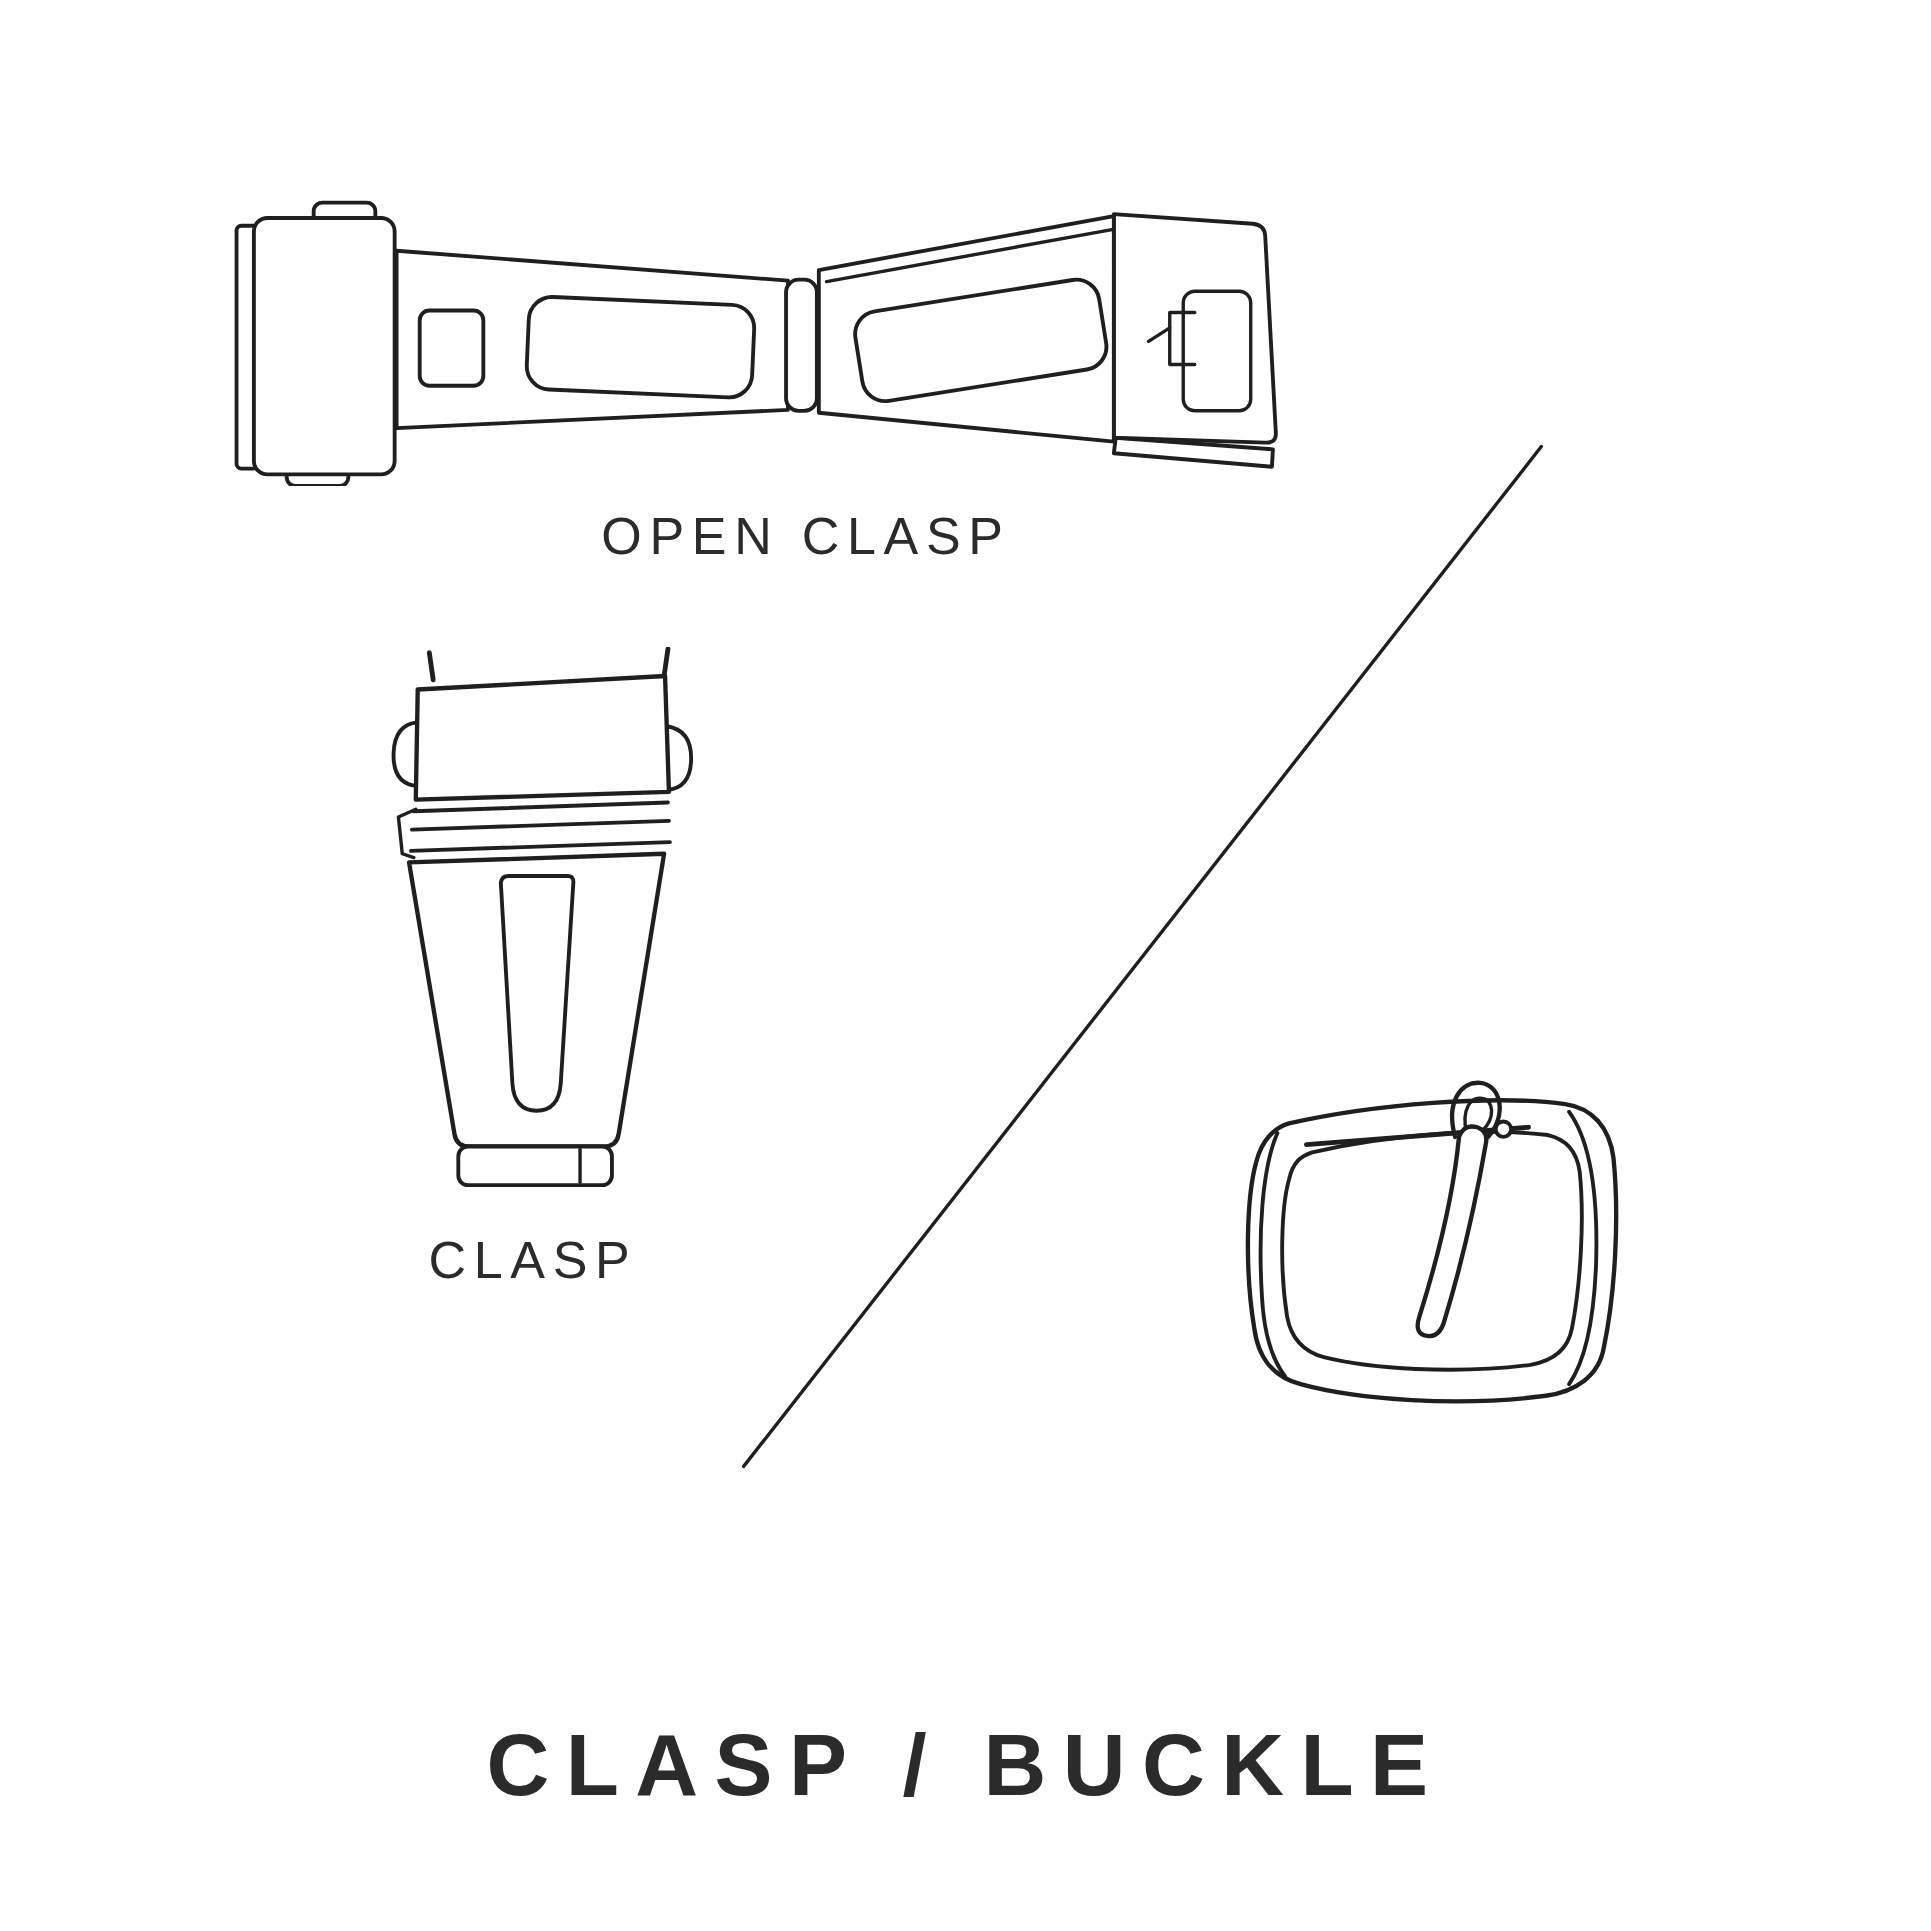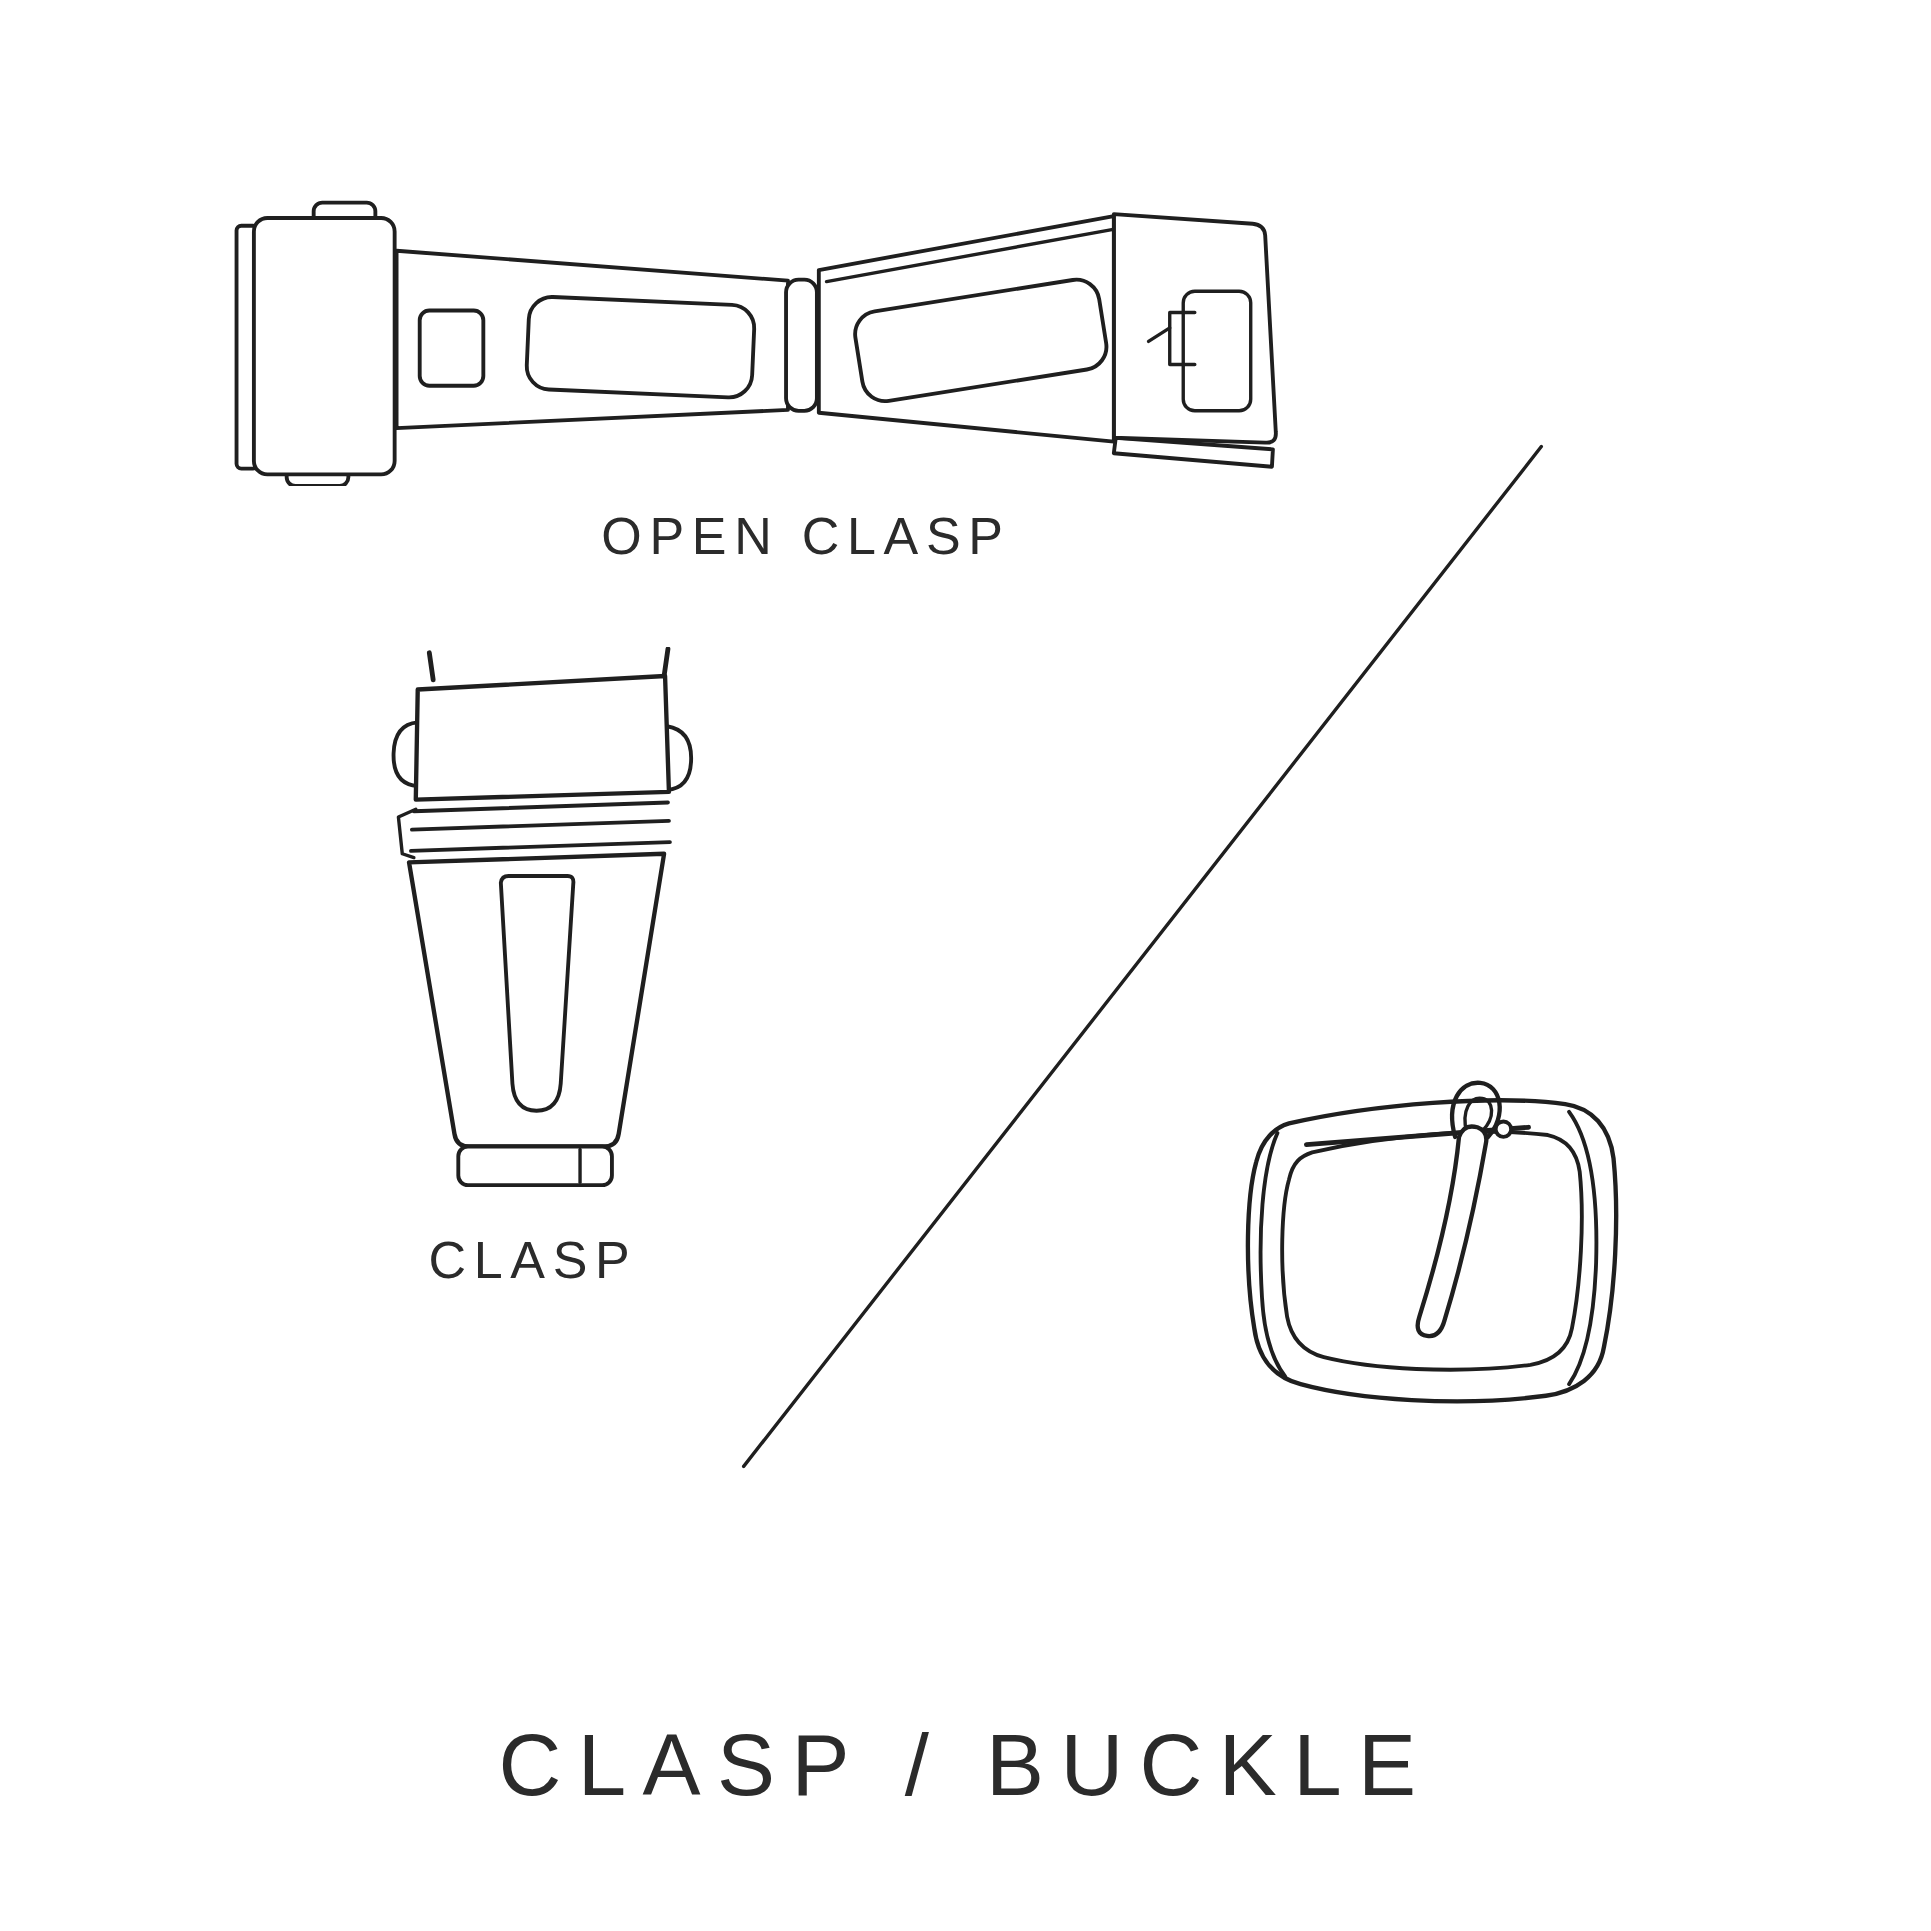--- a/index.html
+++ b/index.html
@@ -23,21 +23,21 @@
     text-align:center;
     line-height:1;
     white-space:nowrap;
   }
   .title{
     position:absolute;
     left:0;width:1931px;top:1721px;
     color:var(--text-color,#2b2b2b);
     font-size:87px;
     letter-spacing:16.4px;
-    font-weight:400;
+    font-weight:700;
     text-align:center;
     line-height:1;
     white-space:nowrap;
   }
   .open-label{left:0;width:1612px;top:510px;}
   .closed-label{left:50px;width:966px;top:1234px;}
   .svg-open{left:228px;top:191px;}
   .svg-closed{left:381px;top:647px;}
   .svg-buckle{left:1229px;top:1079px;}
   .svg-divider{left:734px;top:434px;}

